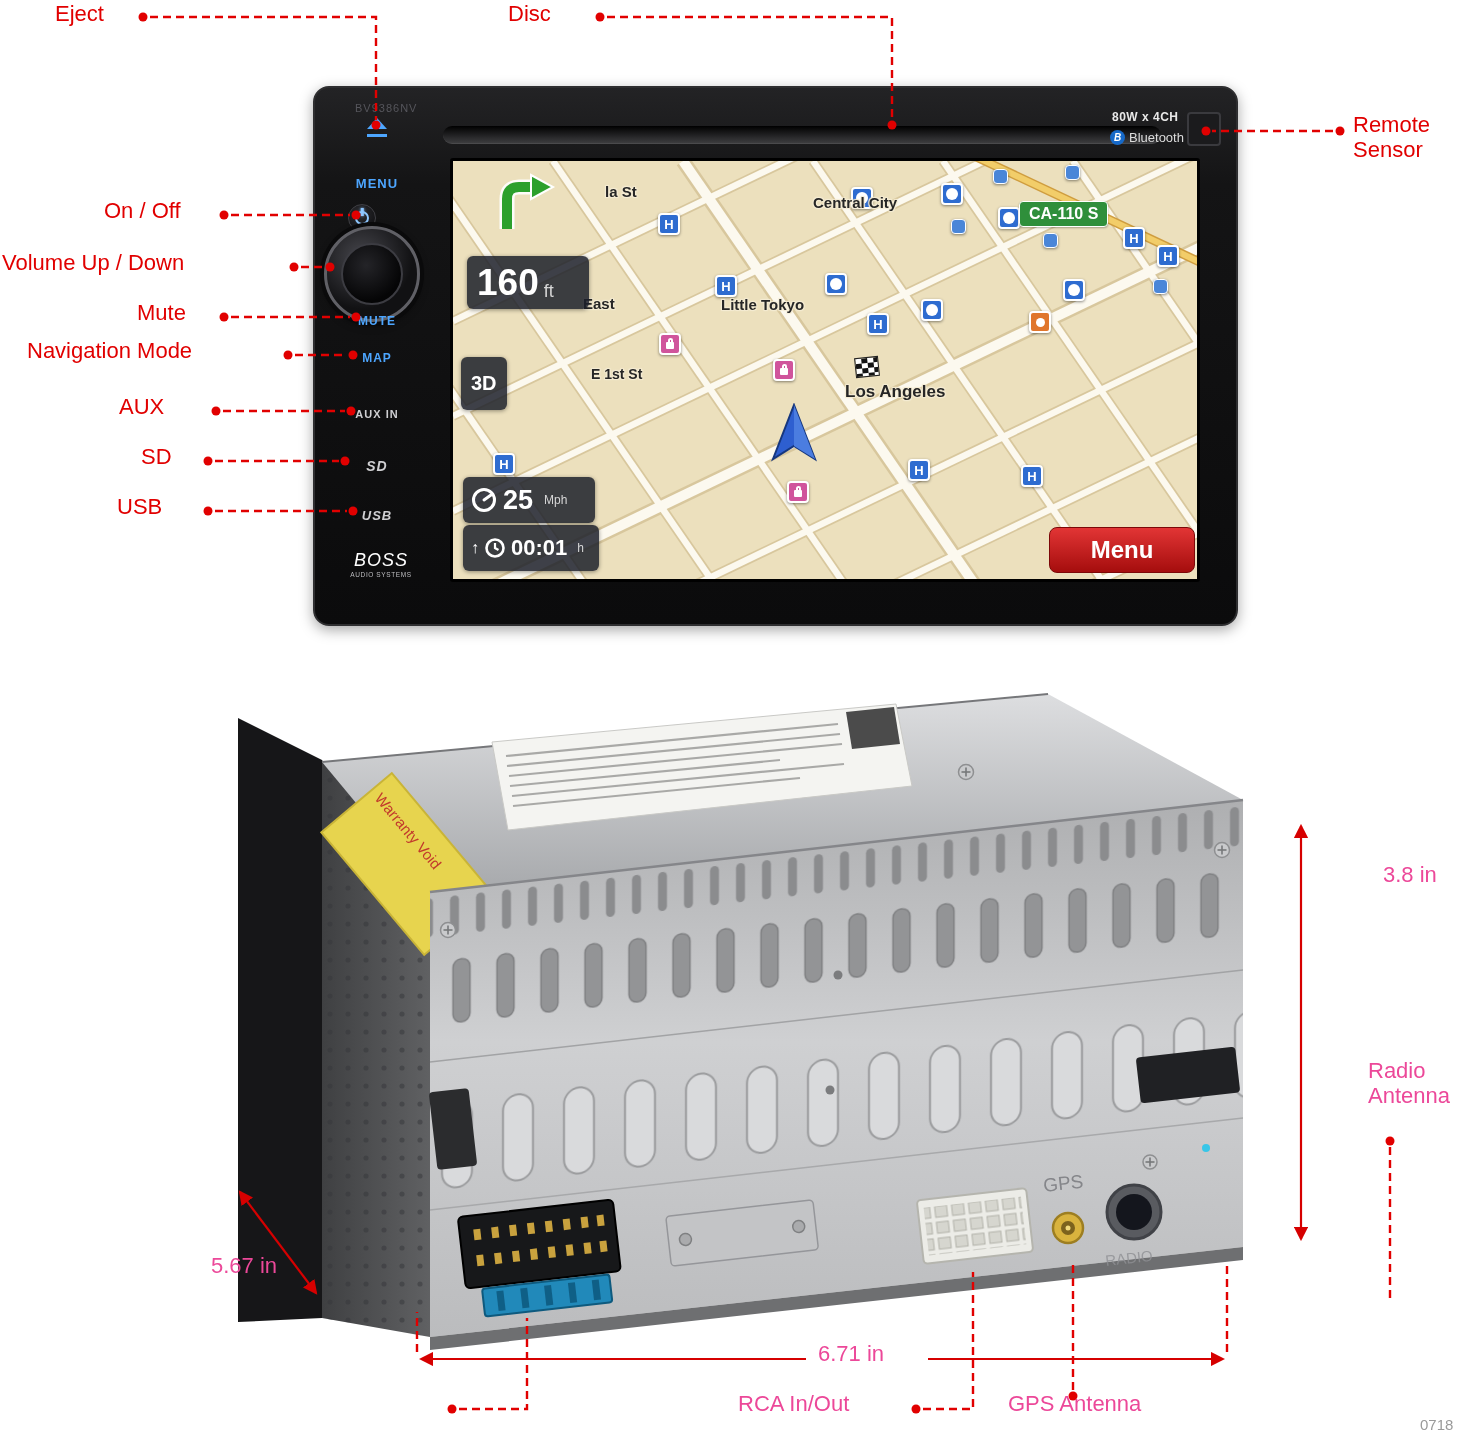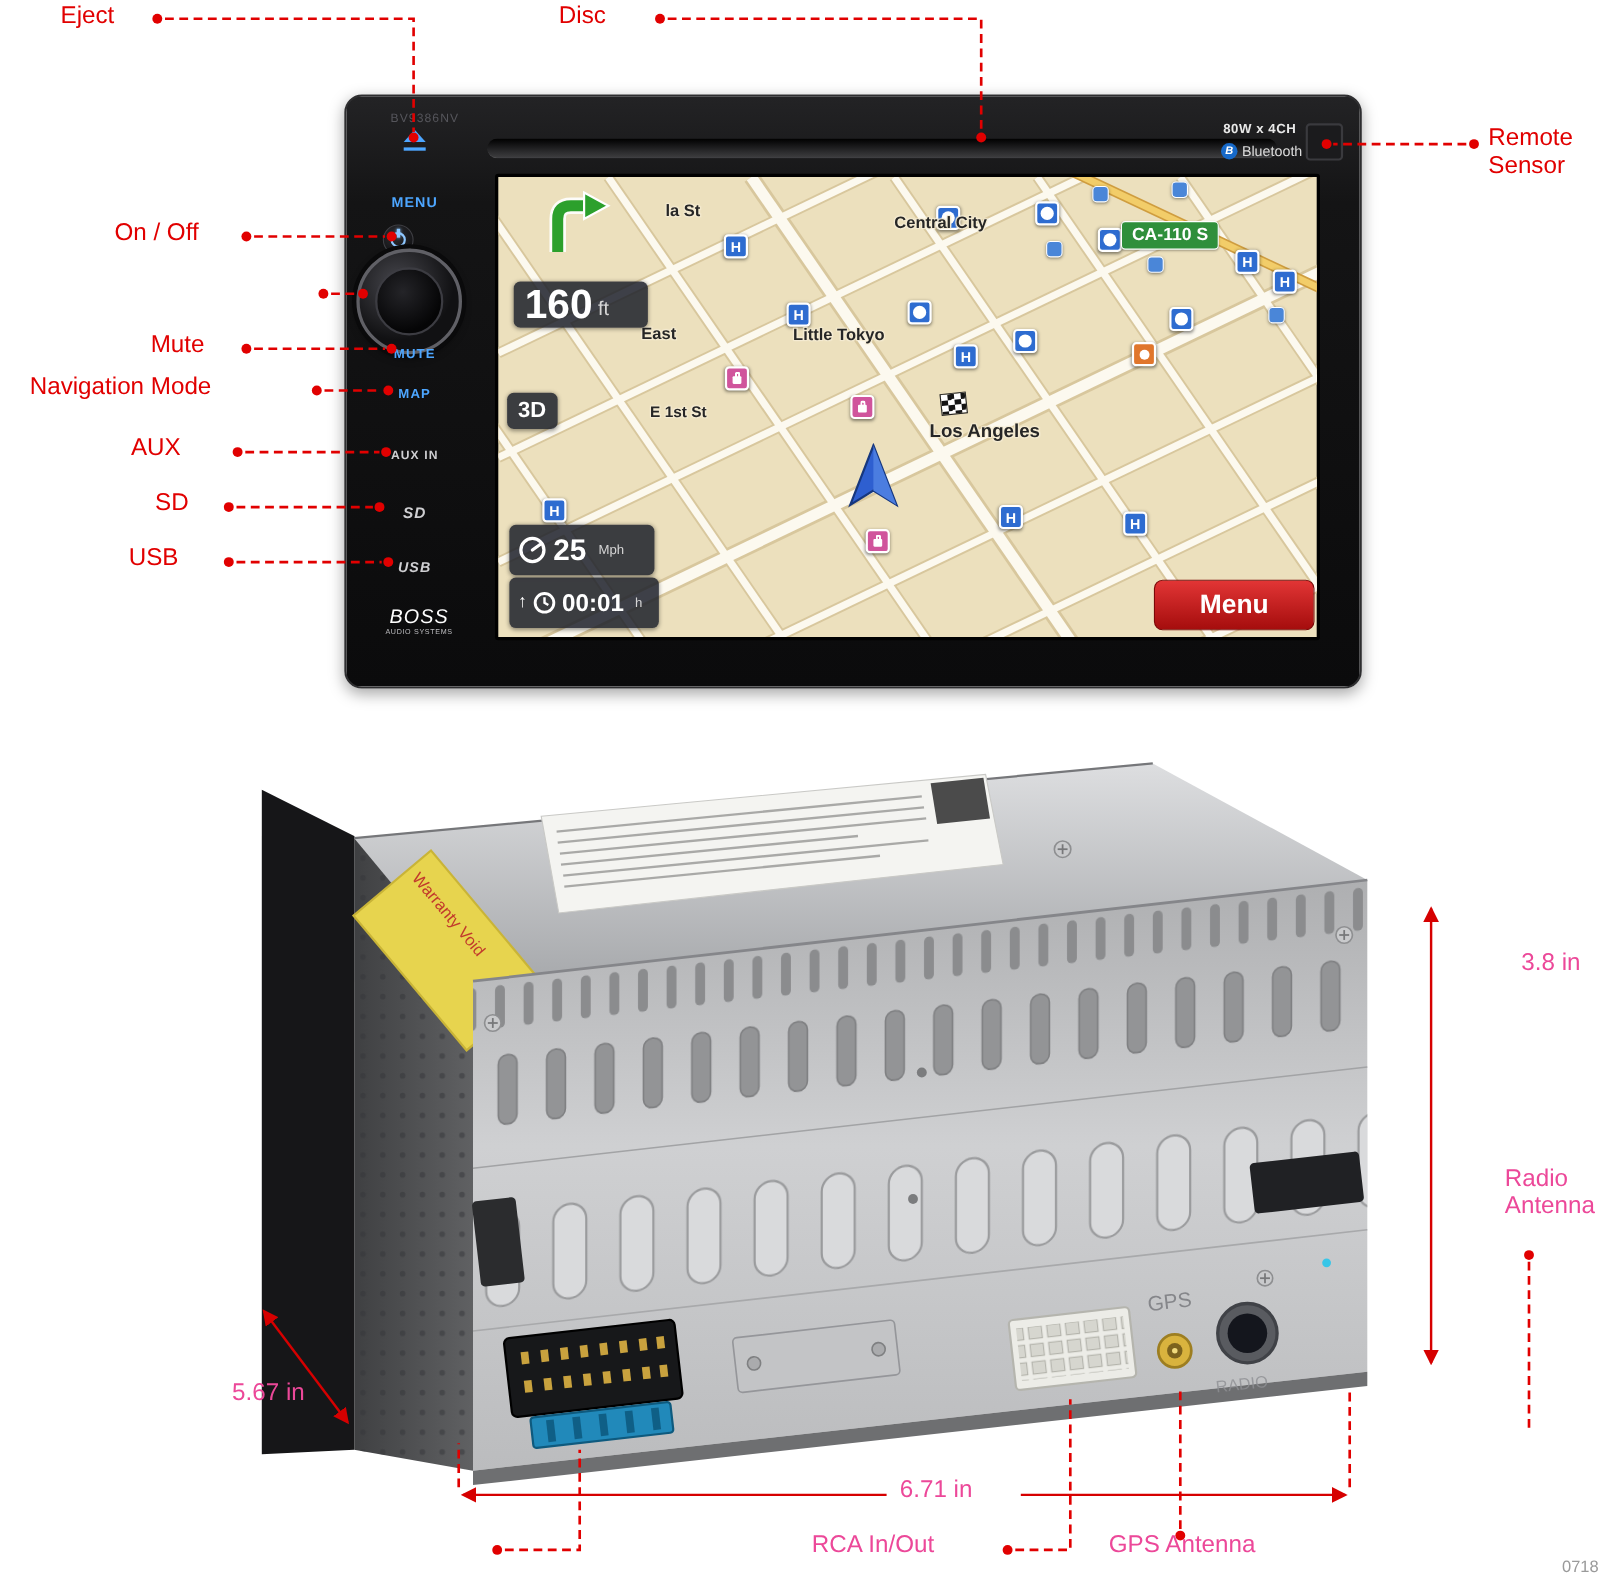--- a/index.html
+++ b/index.html
@@ -78,24 +78,24 @@
 .lab-east{left:130px;top:134px}
 .lab-lt{left:268px;top:135px}
 .lab-e1{left:138px;top:205px;font-size:14px}
 .lab-losangeles{left:392px;top:221px;font-size:17px}
 .hwy-badge{position:absolute;left:566px;top:40px;background:#2f8f3b;border:1.5px solid #fff;border-radius:4px;color:#fff;font-weight:bold;font-size:16px;padding:3px 9px;z-index:3;box-shadow:0 1px 2px rgba(0,0,0,.3)}
 .turn-arrow{position:absolute;left:42px;top:12px;z-index:3}
 .nav-arrow{position:absolute;left:318px;top:242px;z-index:3}
 .ovl{position:absolute;background:rgba(28,32,42,.85);border-radius:6px;color:#fff;z-index:4;display:flex;align-items:center;box-shadow:0 1px 4px rgba(0,0,0,.4)}
 .ovl .big{font-weight:bold}
 .ovl .unit{color:#d6d6d6;margin-left:5px}
-.ovl-dist{left:14px;top:95px;width:122px;height:42px;padding:0 10px}
+.ovl-dist{left:14px;top:95px;width:122px;height:53px;padding:0 10px}
 .ovl-dist .big{font-size:37px}
 .ovl-dist .unit{font-size:18px;align-self:flex-end;margin-bottom:7px}
-.ovl-3d{left:8px;top:196px;padding:5px 10px;font-size:20px;font-weight:bold}
+.ovl-3d{left:8px;top:196px;padding:15px 10px;font-size:20px;font-weight:bold}
 .ovl-speed{left:10px;top:316px;width:132px;height:46px;padding:0 8px;gap:6px}
 .ovl-speed .big{font-size:27px}
 .ovl-speed .unit{font-size:12px}
 .ovl-time{left:10px;top:364px;width:136px;height:46px;padding:0 8px;gap:5px}
 .ovl-time .big{font-size:22px}
 .ovl-time .unit{font-size:12px}
 .up-arrow{color:#fff;font-size:16px;font-weight:bold}
 .street-bar{position:absolute;left:148px;top:366px;width:446px;height:46px;background:#101216;color:#fff;font-size:23px;font-weight:bold;display:flex;align-items:center;justify-content:center;z-index:3}
 .menu-btn{position:absolute;left:596px;top:366px;width:146px;height:46px;background:linear-gradient(180deg,#e23535,#a50d0d);border:1px solid #7c0808;border-radius:8px;color:#fff;font-size:24px;font-weight:bold;display:flex;align-items:center;justify-content:center;z-index:4}
 </style>
@@ -469,20 +469,21 @@
       <line x1="240" y1="1192" x2="316" y2="1293" marker-start="url(#arrow)" marker-end="url(#arrow)"></line>
       <line x1="421" y1="1359" x2="806" y2="1359" marker-start="url(#arrow)"></line>
       <line x1="928" y1="1359" x2="1223" y2="1359" marker-end="url(#arrow)"></line>
     </g>
   </svg>
 
   <div class="lbl c-red l-eject">Eject</div>
   <div class="lbl c-red l-disc">Disc</div>
   <div class="lbl c-red l-remote wrap">Remote Sensor</div>
   <div class="lbl c-red l-onoff">On / Off</div>
+  <div class="lbl c-red l-volume">Volume Up / Down</div>
   <div class="lbl c-red l-mute">Mute</div>
   <div class="lbl c-red l-nav">Navigation Mode</div>
   <div class="lbl c-red l-aux">AUX</div>
   <div class="lbl c-red l-sd">SD</div>
   <div class="lbl c-red l-usb">USB</div>
 
   <div class="lbl c-black l-radioant wrap">Radio Antenna</div>
   <div class="lbl c-black l-38">3.8 in</div>
   <div class="lbl c-black l-567">5.67 in</div>
   <div class="lbl c-black l-671">6.71 in</div>

